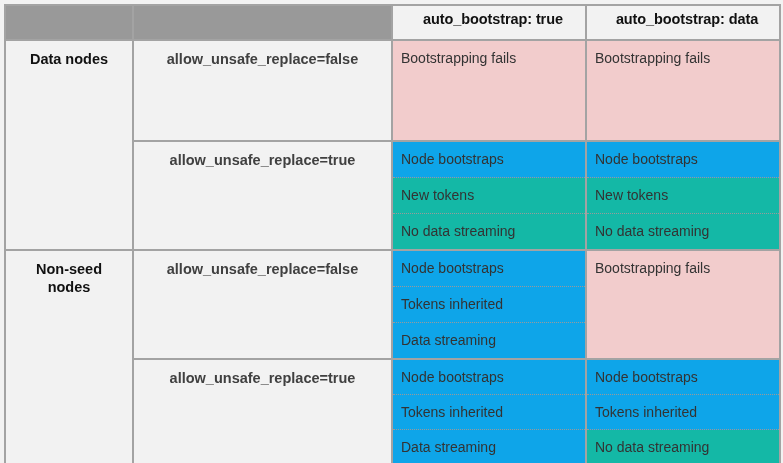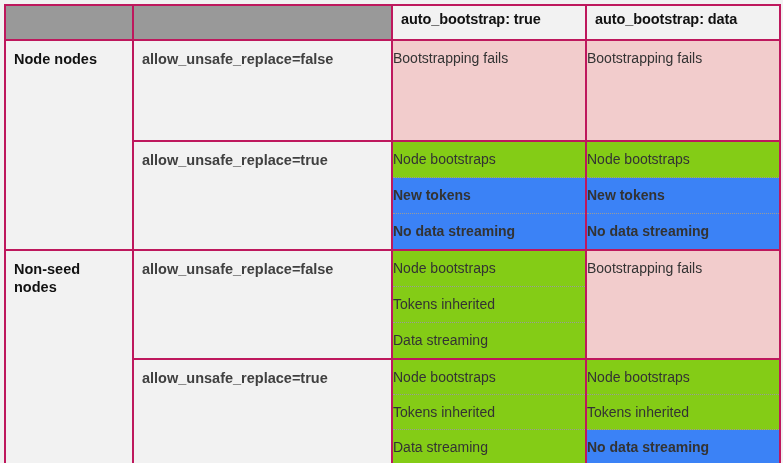--- a/index.html
+++ b/index.html
@@ -20,25 +20,26 @@
     top: 4px;
     width: 775px;
     height: 455px;
     border-collapse: collapse;
     table-layout: fixed;
     background: #f2f2f2;
   }
 
   #matrix-table td,
   #matrix-table th {
-    border: 2px solid #be185d;
+    border: 2px solid #a3a3a3;
     padding: 0;
     margin: 0;
     vertical-align: top;
     background: #f2f2f2;
+    text-align: center;
   }
 
   
   .hdr-blank {
     background: #999999 !important;
     height: 28px;
   }
   .hdr-cond {
     background: #f2f2f2 !important;
     font-size: 14.5px;
@@ -76,37 +77,38 @@
     flex-direction: column;
     height: 100%;
     width: 100%;
   }
   .outcome-item {
     flex: 1 1 0;
     display: flex;
     align-items: center;
     font-size: 14px;
     color: #333333;
+    padding-left: 8px;
     box-sizing: border-box;
     border-bottom: 1px dotted #9a9a9a;
     line-height: 1.2;
   }
   .outcome-item:last-child {
     border-bottom: none;
   }
   .outcome-item.single {
     flex: 1 1 0;
     align-items: flex-start;
     padding-top: 9px;
     border-bottom: none;
   }
 
   .bg-red   { background: #f2cccc; }
-  .bg-green { background: #84cc16; }
-  .bg-orange{ background: #3b82f6; font-weight: bold; }
+  .bg-green { background: #0ea5e9; }
+  .bg-orange{ background: #14b8a6; }
 
   .col-group  { width: 128px; }
   .col-config { width: 259px; }
   .col-true   { width: 194px; }
   .col-false  { width: 194px; }
 
   .row-a { height: 101px; }
   .row-b { height: 109px; }
   .row-c { height: 109px; }
   .row-d { height: 106px; }
@@ -125,21 +127,21 @@
     <tr>
       <th class="hdr-blank"></th>
       <th class="hdr-blank"></th>
       <th class="hdr-cond">auto_bootstrap: true</th>
       <th class="hdr-cond">auto_bootstrap: data</th>
     </tr>
   </thead>
   <tbody>
 
     <tr class="row-a">
-      <td class="grp-label" rowspan="2">Node nodes</td>
+      <td class="grp-label" rowspan="2">Data nodes</td>
       <td class="cfg-label">allow_unsafe_replace=false</td>
       <td class="outcome-cell bg-red">
         <div class="outcome-stack">
           <div class="outcome-item single bg-red">Bootstrapping fails</div>
         </div>
       </td>
       <td class="outcome-cell bg-red">
         <div class="outcome-stack">
           <div class="outcome-item single bg-red">Bootstrapping fails</div>
         </div>

